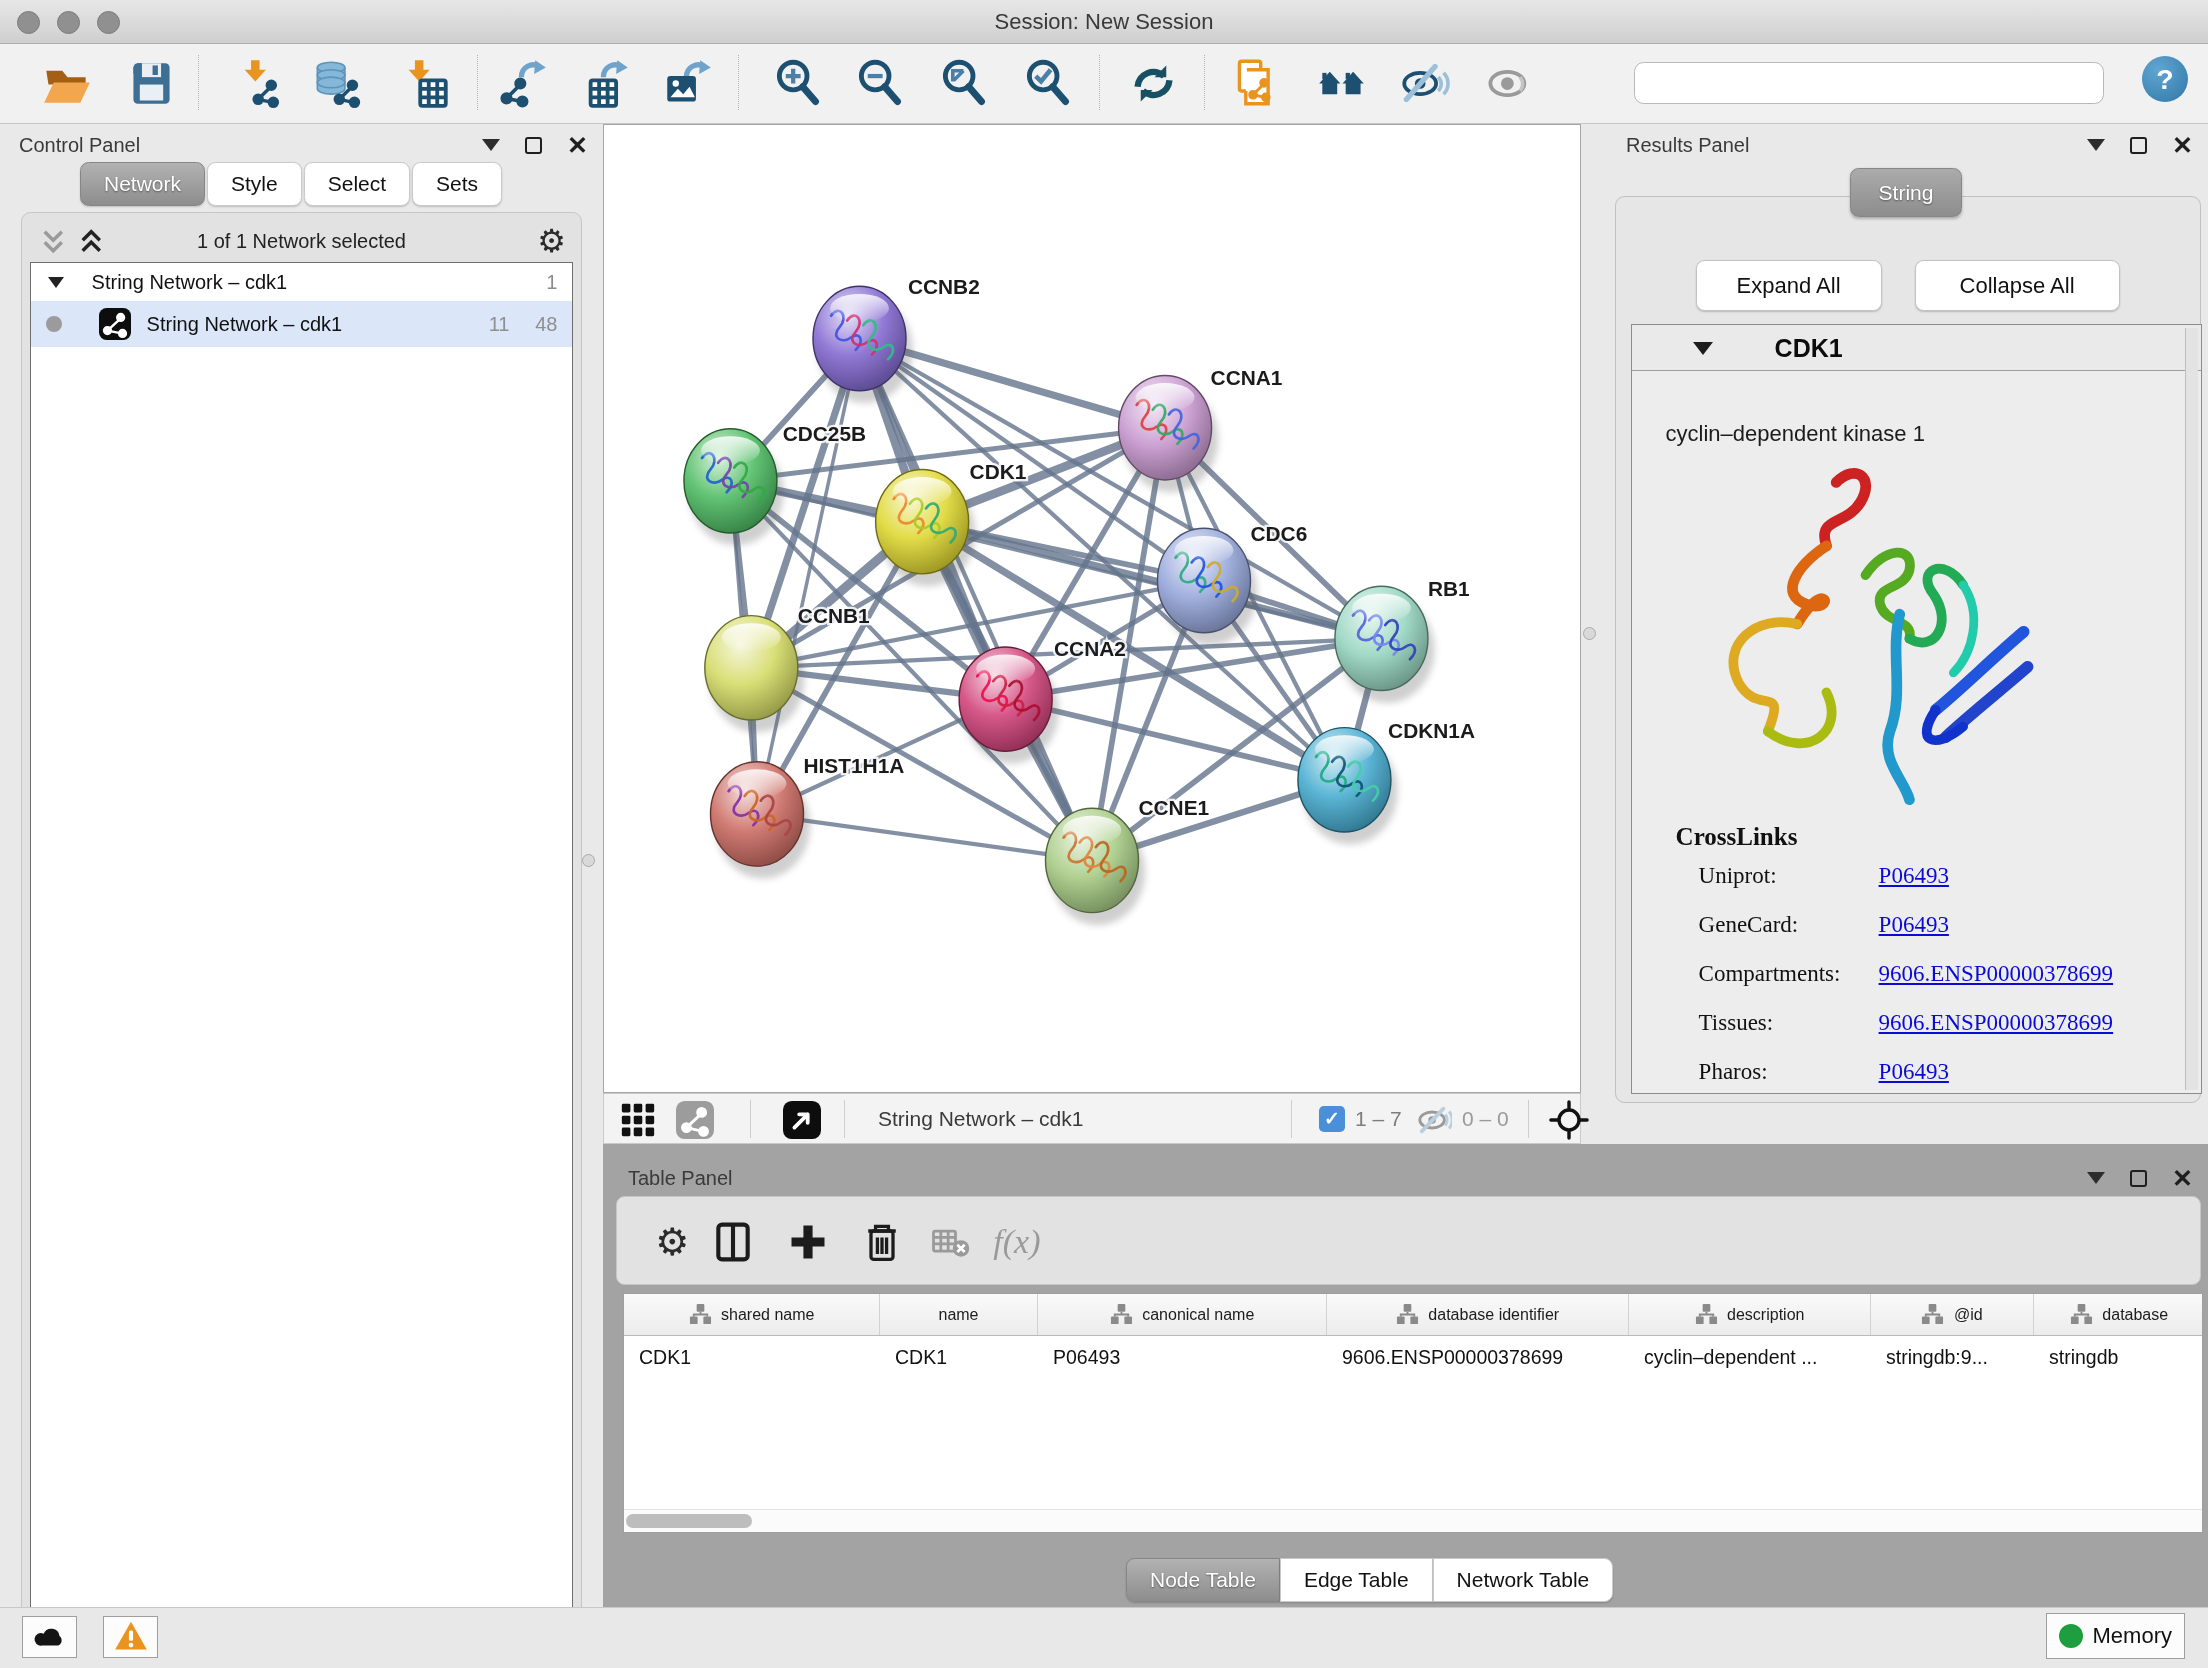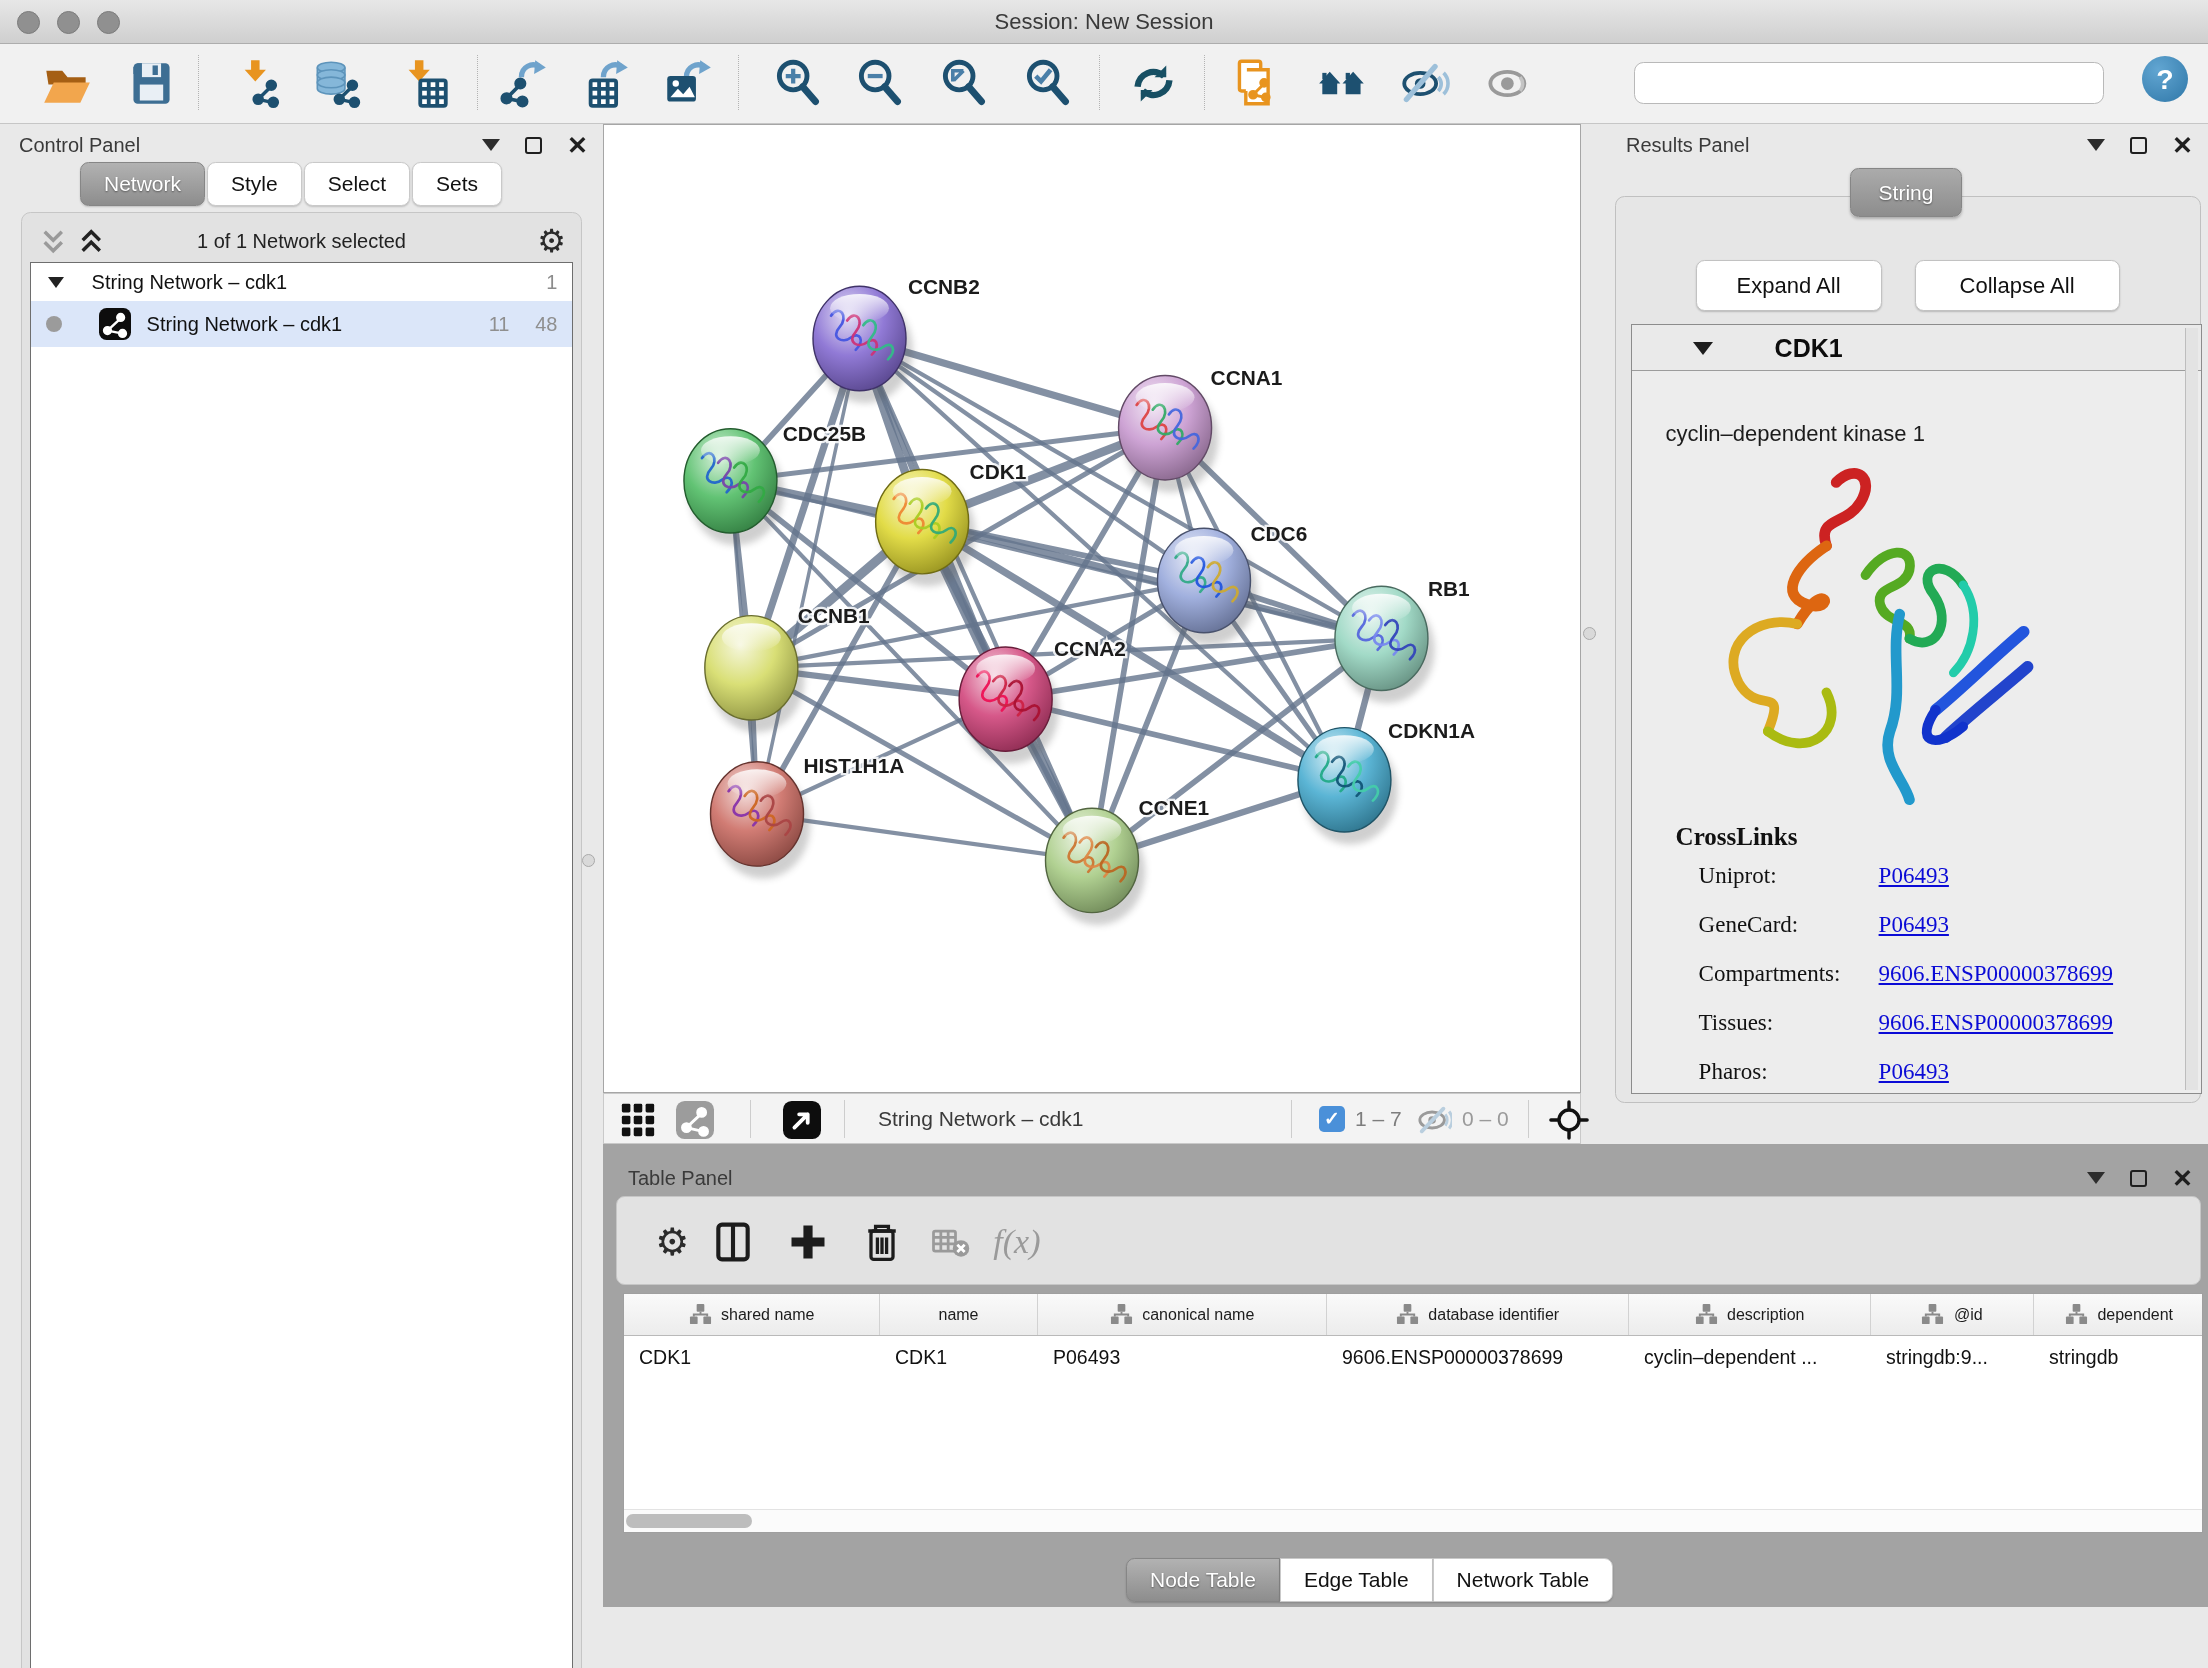--- a/index.html
+++ b/index.html
@@ -820,21 +820,21 @@
           </div>
           <div class="th-cell" style="width: 171px; flex: 0 0 auto;">
             <svg viewBox="0 0 24 24">
     <g fill="#8a8a8a">
                 <rect x="8" y="1" width="8" height="8" rx="1"></rect>
     <rect x="1" y="14" width="8" height="8" rx="1"></rect>
                 <rect x="15" y="14" width="8" height="8" rx="1"></rect>
               </g>
     <path d="M12 9 v3 M5 14 v-2 h14 v2" stroke="#8a8a8a" stroke-width="2" fill="none"></path>
             </svg>
-            <span>dependent</span>
+            <span>database</span>
           </div>
         </div>
       <div id="tp-bodyrow">
           <div class="td-cell" style="width: 256px; flex: 0 0 auto;">CDK1</div>
           <div class="td-cell" style="width: 158px; flex: 0 0 auto;">CDK1</div>
           <div class="td-cell" style="width: 289px; flex: 0 0 auto;">P06493</div>
           <div class="td-cell" style="width: 302px; flex: 0 0 auto;">9606.ENSP00000378699</div>
           <div class="td-cell" style="width: 242px; flex: 0 0 auto;">cyclin–dependent ...</div>
           <div class="td-cell" style="width: 163px; flex: 0 0 auto;">stringdb:9...</div>
           <div class="td-cell" style="width: 171px; flex: 0 0 auto;">stringdb</div>
@@ -843,15 +843,33 @@
         <div id="tp-hthumb"></div>
       </div>
     </div>
     <div id="tp-tabs">
         <div class="tab active">Node Table</div>
         <div class="tab">Edge Table</div>
         <div class="tab">Network Table</div>
       </div>
   </div>
 
+  <div id="statusbar">
+    <div class="sb-btn" style="left:22px">
+      <svg viewBox="0 0 48 48">
+        <path d="M14 36 a8 8 0 1 1 2-15 a10.5 10.5 0 0 1 20 3 a7 7 0 0 1-1.5 12 z" fill="#141414"></path>
+      </svg>
+    </div>
+    <div class="sb-btn" style="left:103px">
+      <svg viewBox="0 0 48 48">
+        <path d="M24 6 L44 41 H4 z" fill="#e8941f"></path>
+        <rect x="21.4" y="17" width="5.2" height="13" rx="2" fill="#fff"></rect>
+        <circle cx="24" cy="35.5" r="3" fill="#fff"></circle>
+      </svg>
+    </div>
+    <div id="sb-memory">
+      <div id="sb-mem-dot" style="background: rgb(30, 158, 62);"></div>
+      <div id="sb-mem-label">Memory</div>
+    </div>
+  </div>
 
 </div>
 
 
 </body></html>

